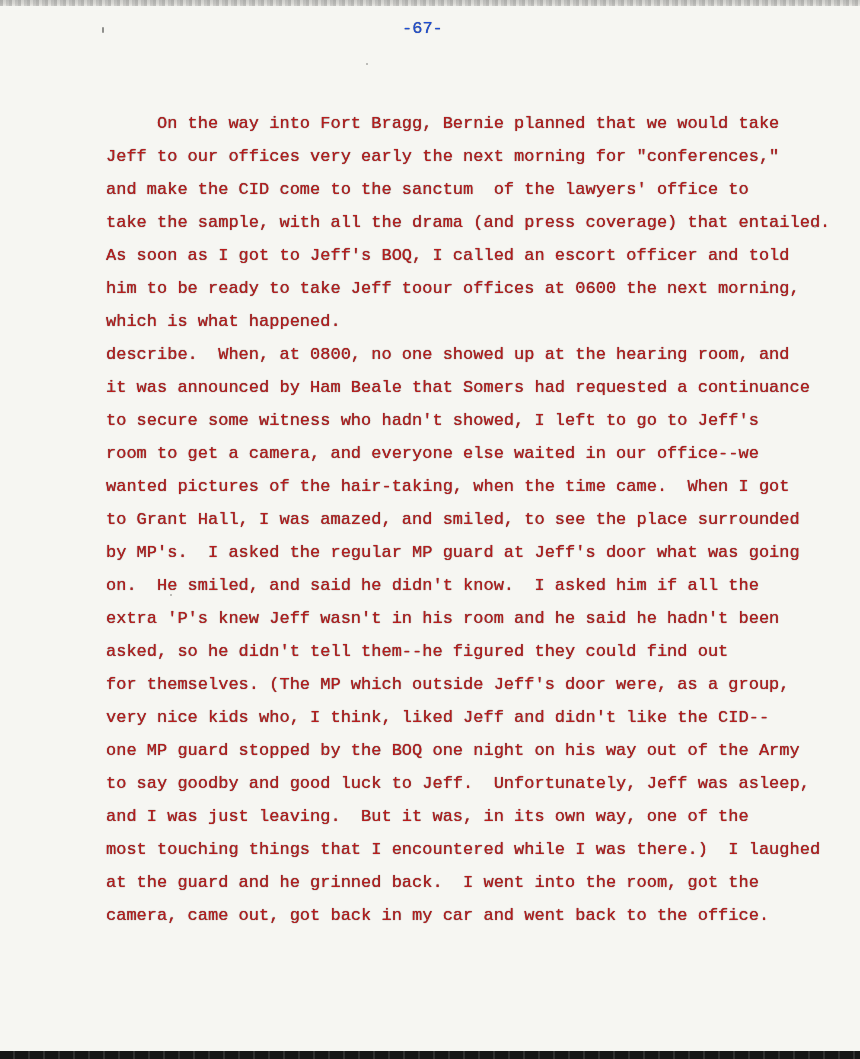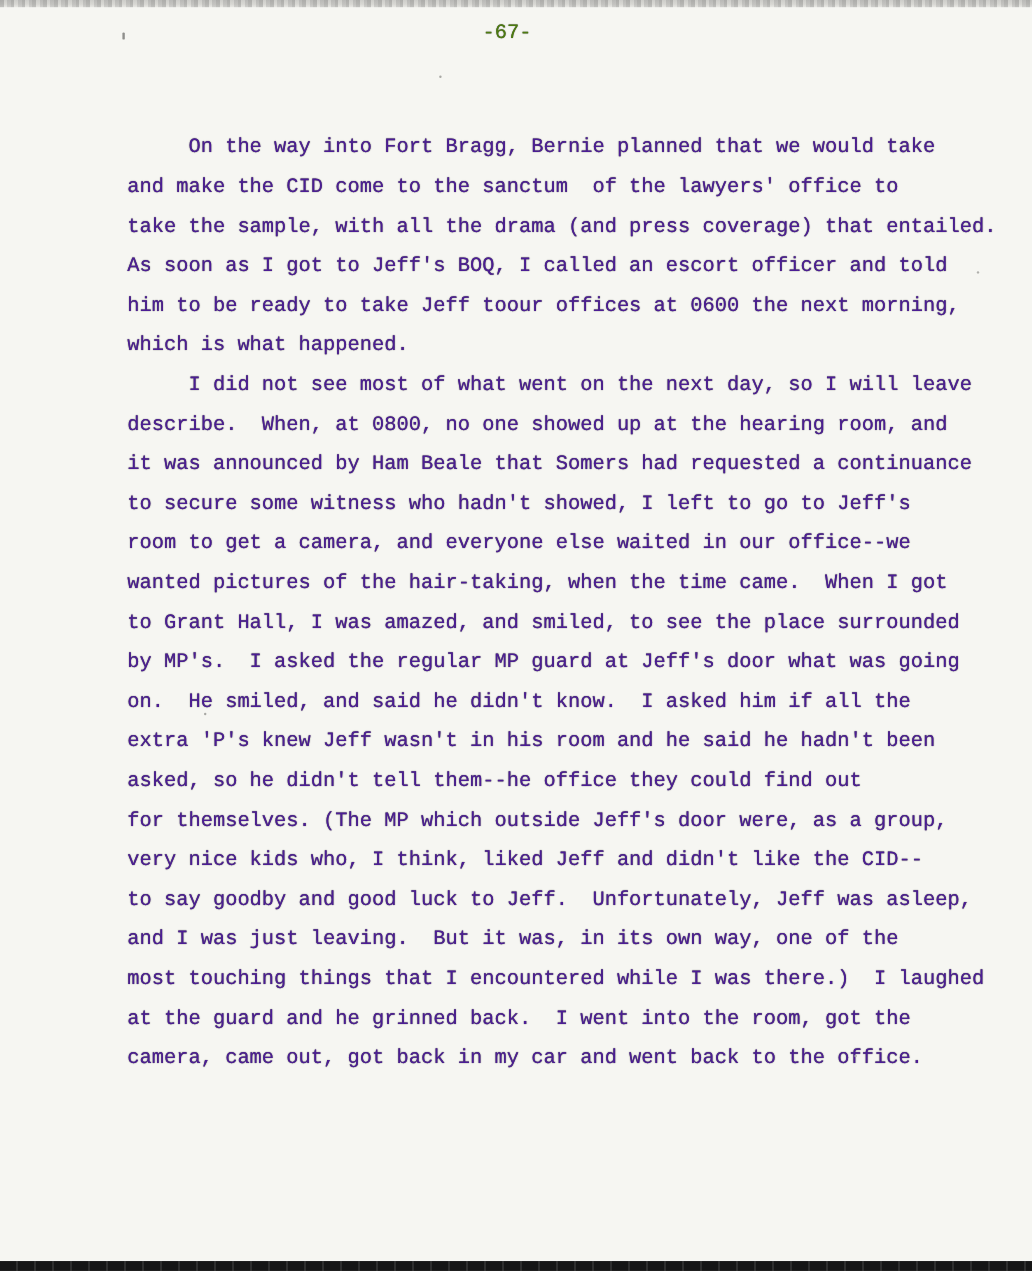--- a/index.html
+++ b/index.html
@@ -29,30 +29,30 @@
     background-image:
       repeating-linear-gradient(90deg, #161616 0 13px, #2f2f2f 13px 15px);
     background-color: #1b1b1b;
   }
   .page-number {
     position: absolute;
     left: 402px;
     top: 20px;
     font-size: 17px;
     line-height: 17px;
-    color: #4d7c0f;
+    color: #1d4ed8;
     white-space: pre;
     text-shadow: 0 0 0.7px rgba(22,22,22,0.85);
   }
   .document-body {
     position: absolute;
     left: 106px;
     top: 107px;
     width: 748px;
-    color: #4c1d95;
+    color: #b91c1c;
     font-size: 17px;
   }
   .paragraph { margin: 0; padding: 0; }
   .line {
     white-space: pre;
     line-height: 33px;
     height: 33px;
     letter-spacing: 0px;
     text-shadow: 0 0 0.7px rgba(26,26,26,0.8), 0 0 1.3px rgba(26,26,26,0.22);
   }
@@ -70,40 +70,41 @@
 </head>
 <body>
 
 <div class="scan-edge-top"></div>
 
 <div class="page-number">-67-</div>
 
 <div class="document-body">
     <div class="paragraph">
       <div class="line">     On the way into Fort Bragg, Bernie planned that we would take</div>
+      <div class="line">Jeff to our offices very early the next morning for "conferences,"</div>
       <div class="line">and make the CID come to the sanctum  of the lawyers' office to</div>
       <div class="line">take the sample, with all the drama (and press coverage) that entailed.</div>
       <div class="line">As soon as I got to Jeff's BOQ, I called an escort officer and told</div>
       <div class="line">him to be ready to take Jeff toour offices at 0600 the next morning,</div>
       <div class="line">which is what happened.</div>
     </div>
     <div class="paragraph">
-      <div class="line">     I did not see most of what went on the next day, so I will leave</div>
       <div class="line">describe.  When, at 0800, no one showed up at the hearing room, and</div>
       <div class="line">it was announced by Ham Beale that Somers had requested a continuance</div>
       <div class="line">to secure some witness who hadn't showed, I left to go to Jeff's</div>
       <div class="line">room to get a camera, and everyone else waited in our office--we</div>
       <div class="line">wanted pictures of the hair-taking, when the time came.  When I got</div>
       <div class="line">to Grant Hall, I was amazed, and smiled, to see the place surrounded</div>
       <div class="line">by MP's.  I asked the regular MP guard at Jeff's door what was going</div>
       <div class="line">on.  He smiled, and said he didn't know.  I asked him if all the</div>
       <div class="line">extra 'P's knew Jeff wasn't in his room and he said he hadn't been</div>
-      <div class="line">asked, so he didn't tell them--he office they could find out</div>
+      <div class="line">asked, so he didn't tell them--he figured they could find out</div>
       <div class="line">for themselves. (The MP which outside Jeff's door were, as a group,</div>
       <div class="line">very nice kids who, I think, liked Jeff and didn't like the CID--</div>
+      <div class="line">one MP guard stopped by the BOQ one night on his way out of the Army</div>
       <div class="line">to say goodby and good luck to Jeff.  Unfortunately, Jeff was asleep,</div>
       <div class="line">and I was just leaving.  But it was, in its own way, one of the</div>
       <div class="line">most touching things that I encountered while I was there.)  I laughed</div>
       <div class="line">at the guard and he grinned back.  I went into the room, got the</div>
       <div class="line">camera, came out, got back in my car and went back to the office.</div>
     </div>
   </div>
 
 <div class="scan-speck speck-1"></div>
 <div class="scan-speck speck-2"></div>

